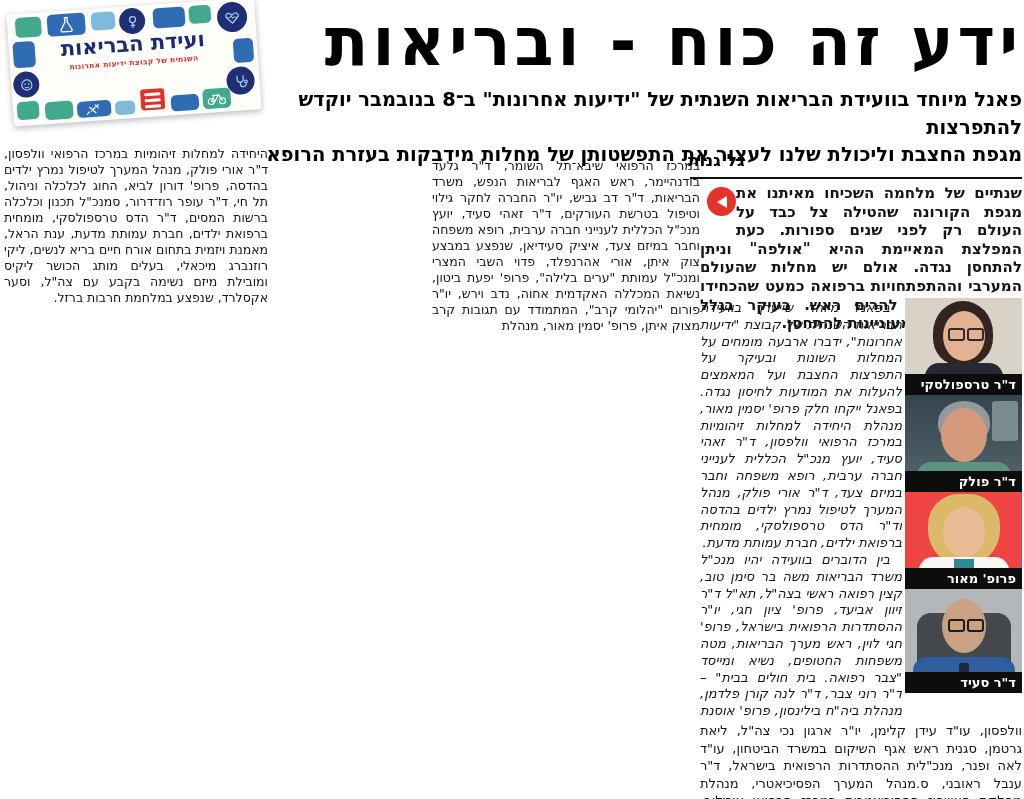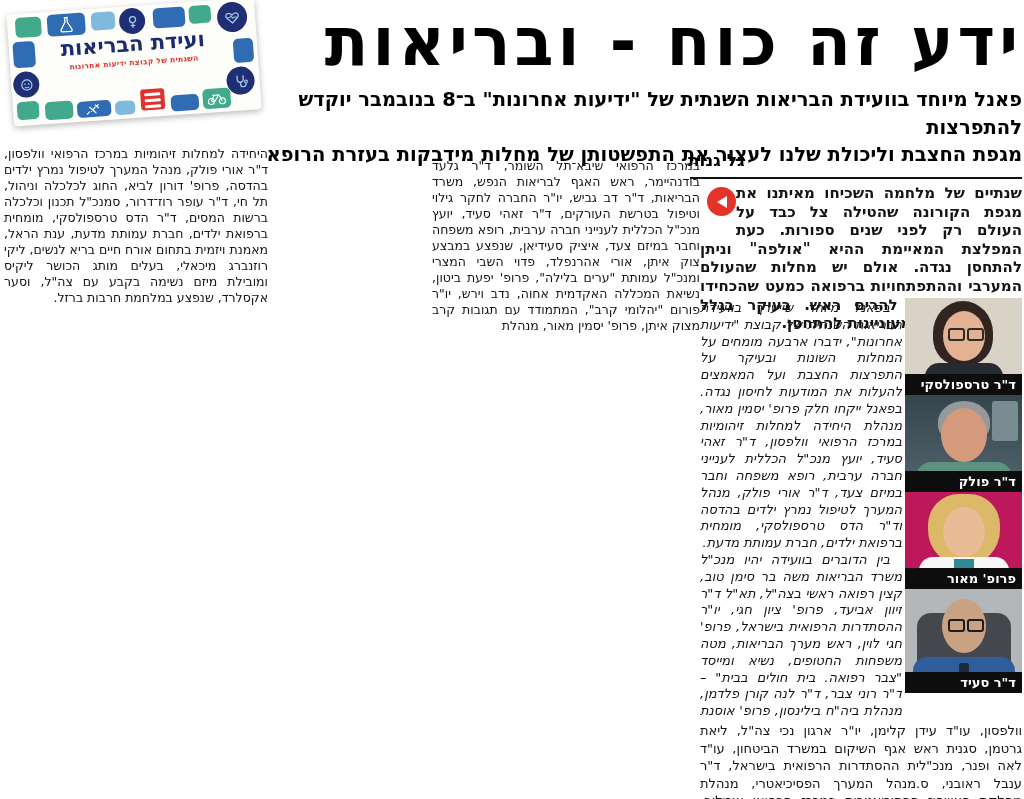--- a/index.html
+++ b/index.html
@@ -89,21 +89,21 @@
   .p1 .ph-face{left:38px;top:13px;width:42px;height:50px;background:#e2b292;}
   .p1 .ph-glasses{left:43px;top:30px;}
   .p1 .ph-torso{left:20px;width:78px;height:32px;background:#252a33;}
 
   .p2{background:linear-gradient(180deg,#35454e,#55656e);}
   .p2 .ph-chair{right:4px;top:6px;width:26px;height:40px;background:#7b8b92;border-radius:3px;}
   .p2 .ph-hair{left:33px;top:6px;width:52px;height:42px;background:#949a9c;}
   .p2 .ph-face{left:36px;top:13px;width:46px;height:54px;background:#d49a7b;}
   .p2 .ph-torso{left:12px;width:94px;height:30px;background:#5d9180;}
 
-  .p3{background:#be185d;}
+  .p3{background:#ef4444;}
   .p3 .ph-hair{left:23px;top:2px;width:72px;height:72px;background:#dcb869;border-radius:50% 50% 58% 58%;}
   .p3 .ph-face{left:38px;top:15px;width:42px;height:50px;background:#e9bc96;}
   .p3 .ph-torso{left:14px;width:90px;height:32px;background:#f8f7f5;}
   .p3 .ph-coat-in{left:49px;bottom:0;width:20px;height:30px;background:#2f8b91;}
 
   .p4{background:#b3b7ba;}
   .p4 .ph-chair{left:12px;top:24px;width:94px;height:76px;background:#44484c;border-radius:14px;}
   .p4 .ph-face{left:37px;top:10px;width:44px;height:54px;background:#c9a183;}
   .p4 .ph-glasses{left:43px;top:30px;border-color:#1c1c1c;}
   .p4 .ph-glasses::after{border-color:#1c1c1c;}

